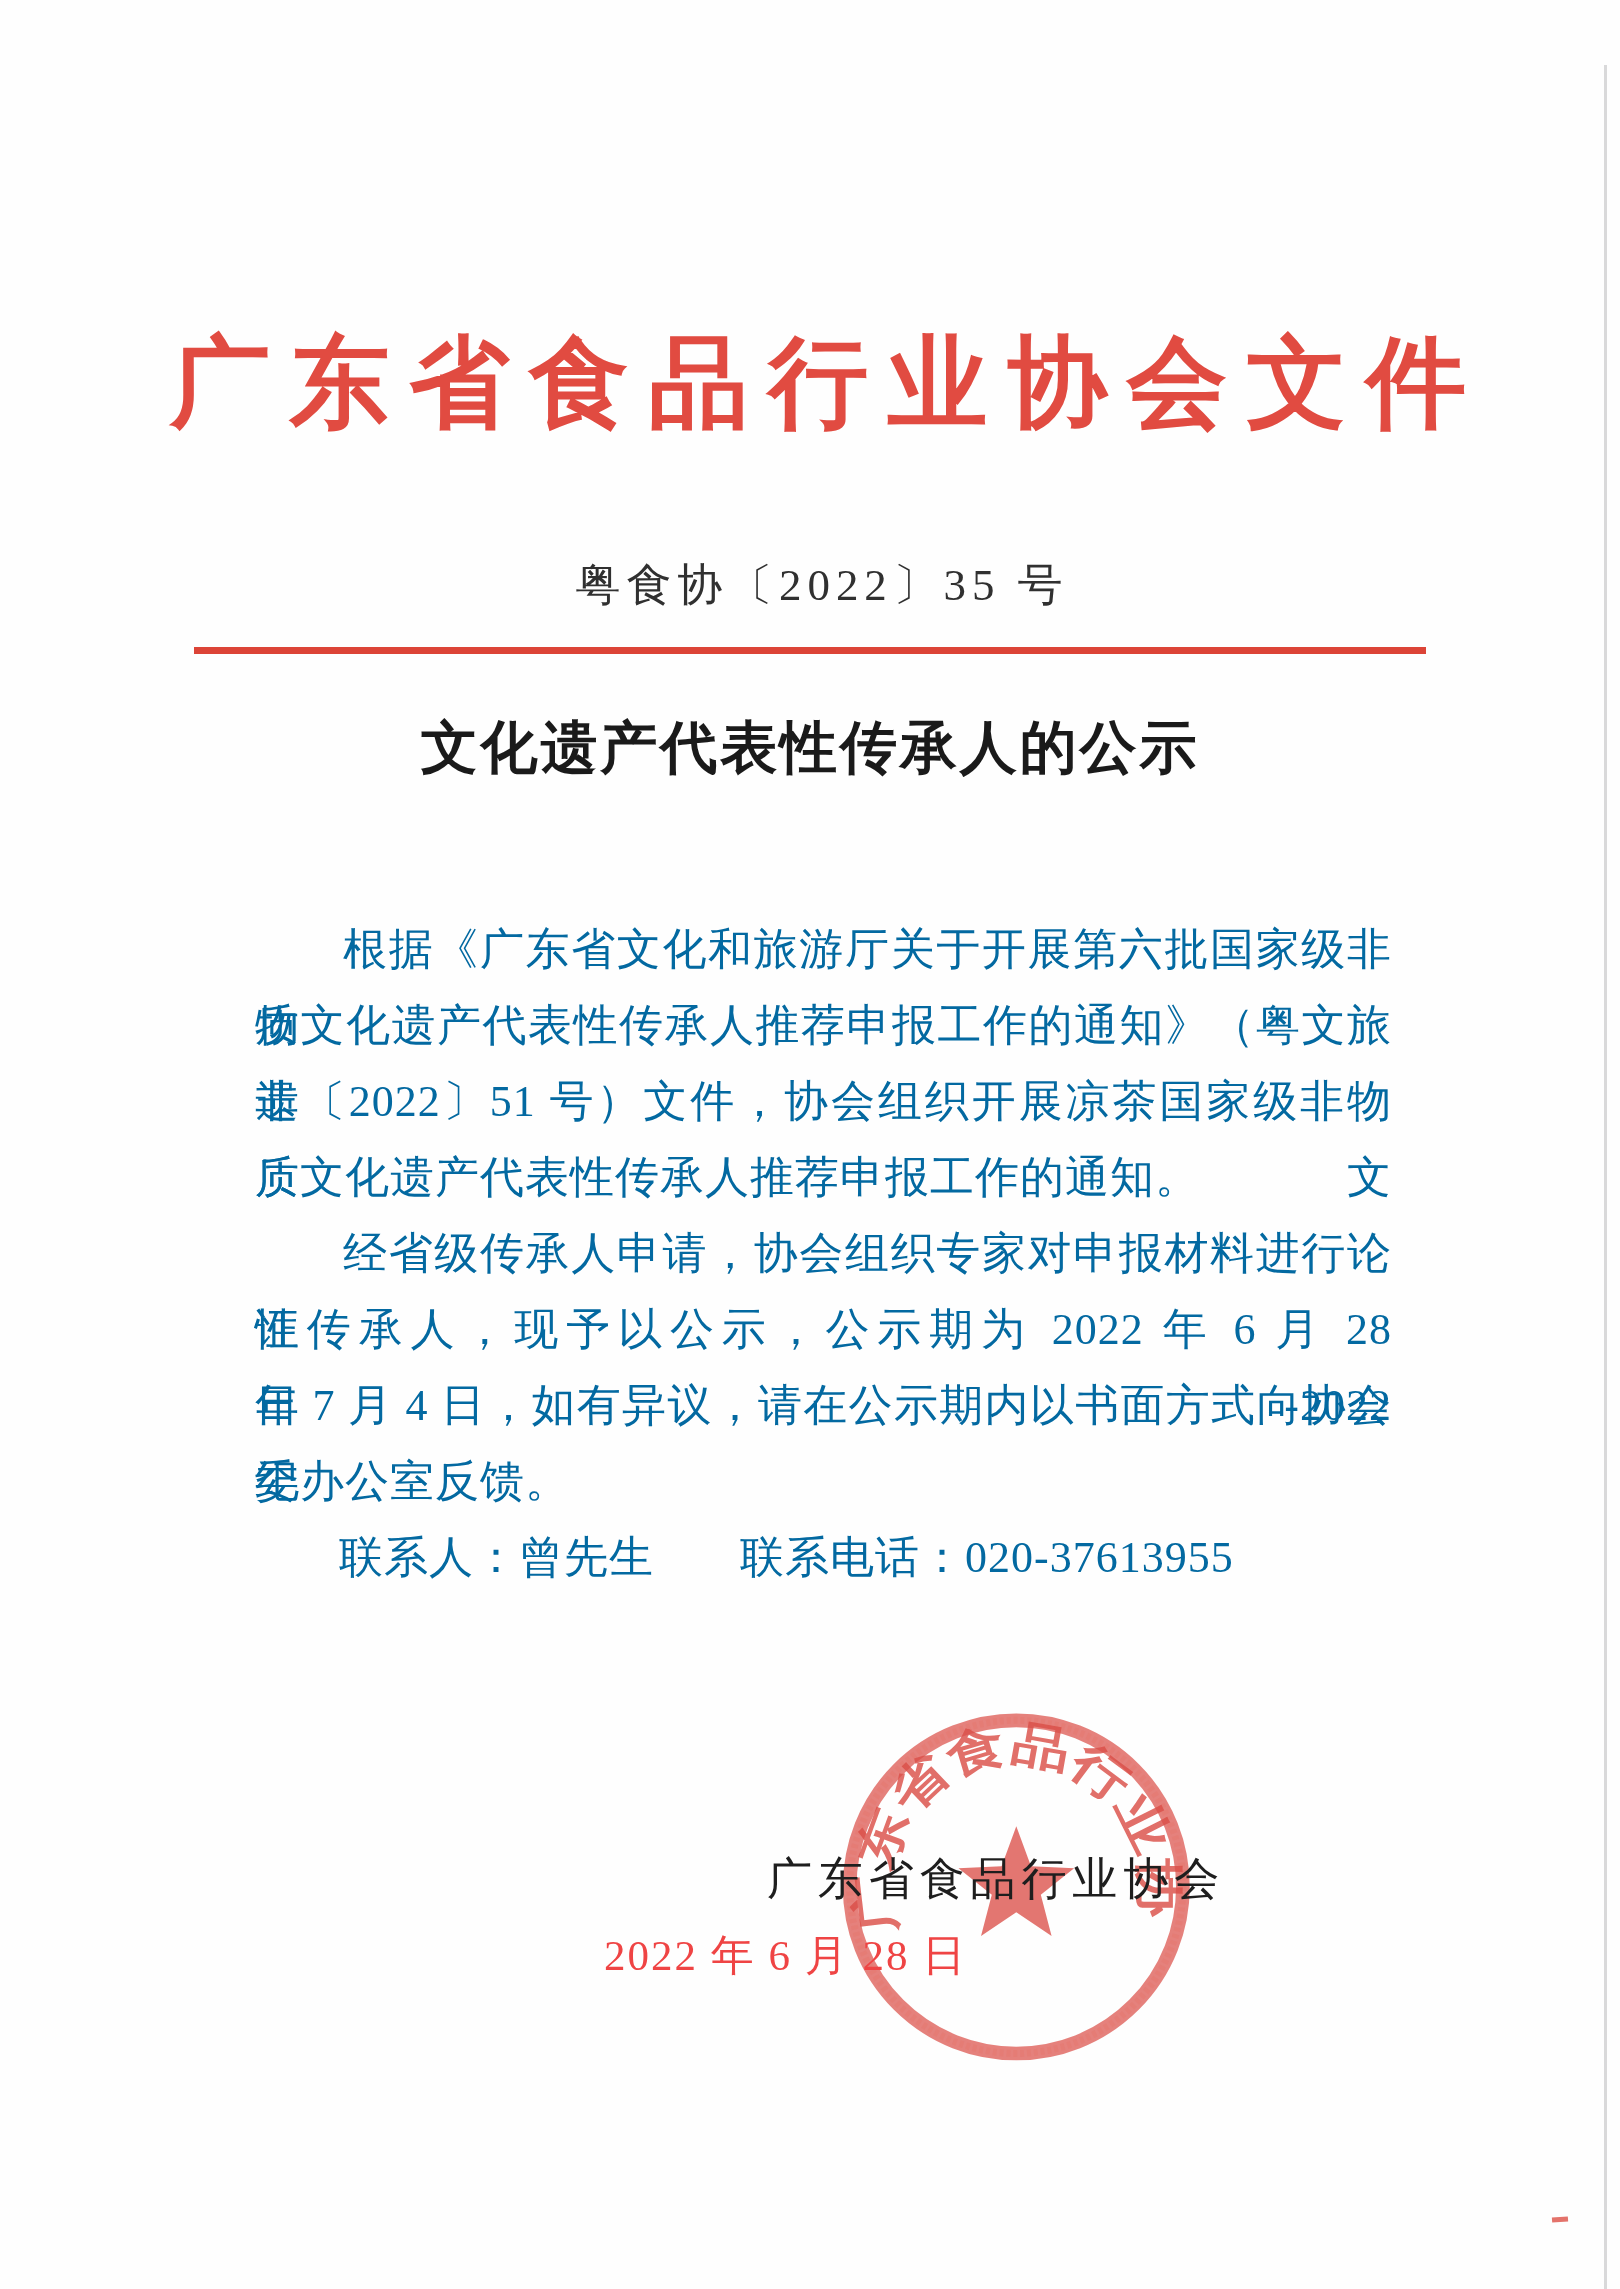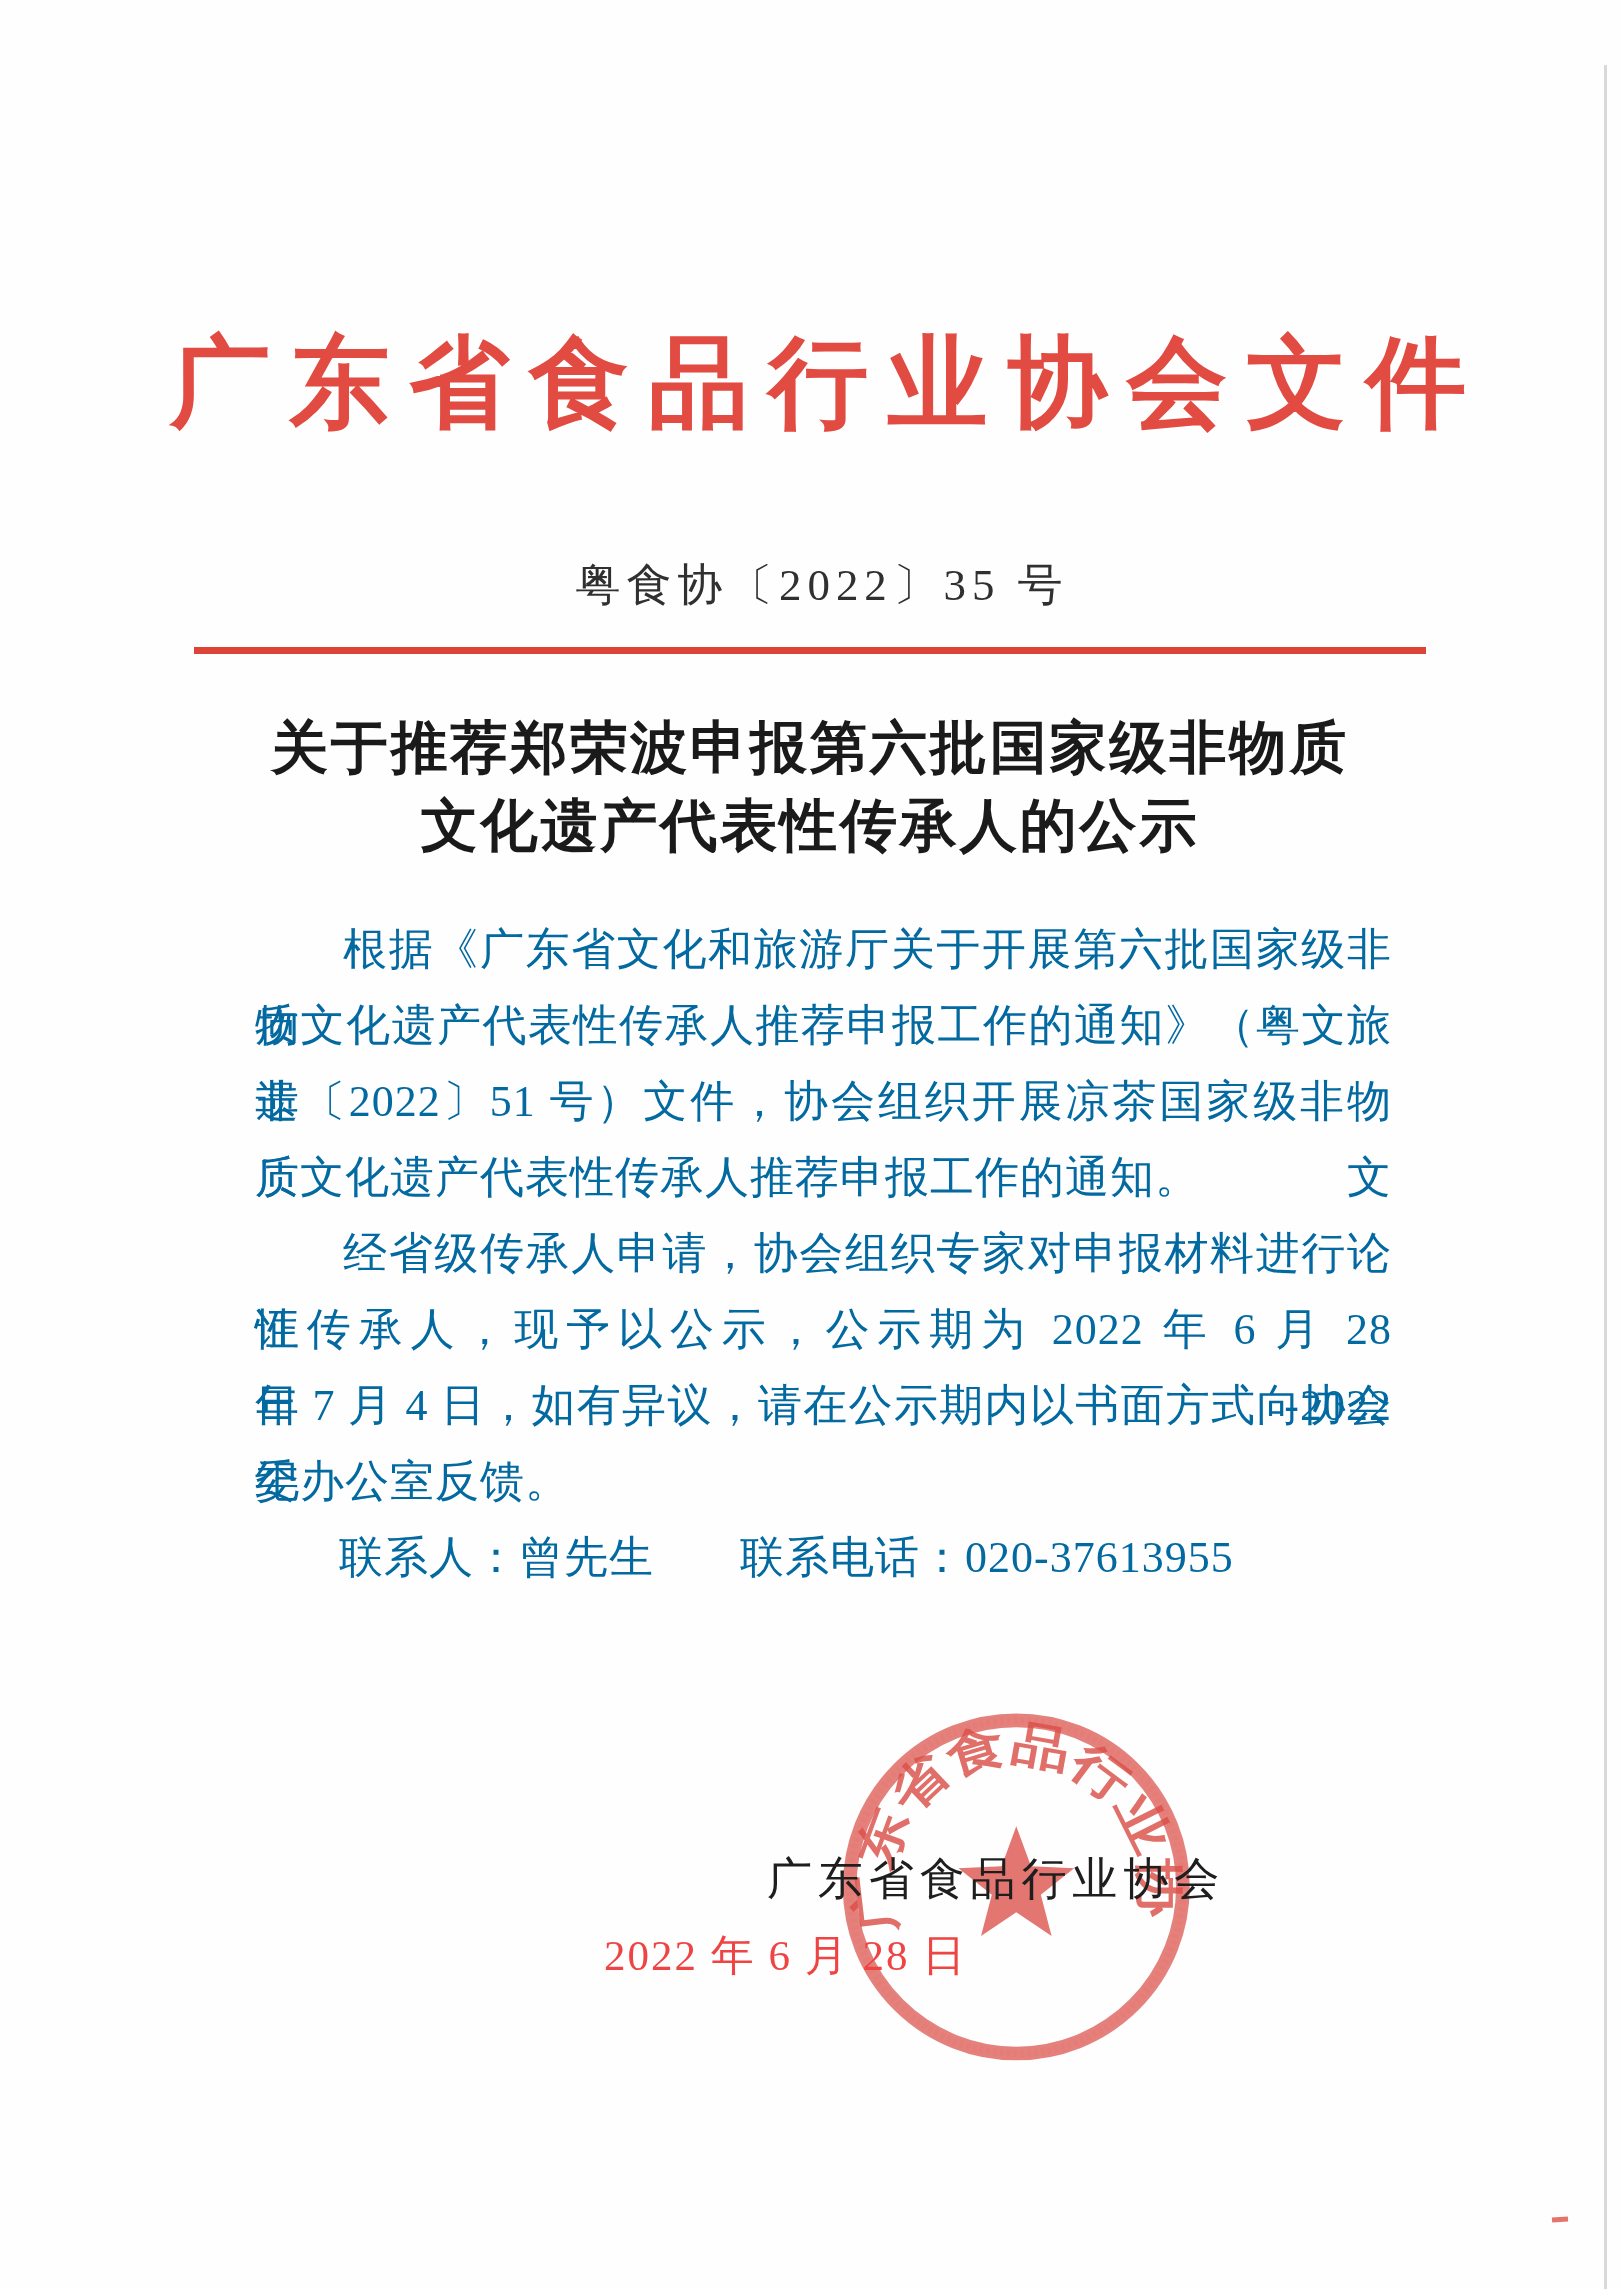--- a/index.html
+++ b/index.html
@@ -100,21 +100,20 @@
 
 <div id="page">
 
   <div class="header-title">广东省食品行业协会文件</div>
 
   <div class="doc-number">粤食协〔2022〕35 号</div>
 
   <div class="red-rule"></div>
 
   <div class="doc-title">
-    <div>关于推荐郑荣波申报第六批国家级非物质</div>
     <div>文化遗产代表性传承人的公示</div>
   </div>
 
   <div class="body-block">
     <div id="body-lines">
         <div class="body-line fill indent">根据《广东省文化和旅游厅关于开展第六批国家级非物</div>
         <div class="body-line fill">质文化遗产代表性传承人推荐申报工作的通知》（粤文旅非</div>
         <div class="body-line fill">遗〔2022〕51 号）文件，协会组织开展凉茶国家级非物质文</div>
         <div class="body-line">质文化遗产代表性传承人推荐申报工作的通知。</div>
         <div class="body-line fill indent">经省级传承人申请，协会组织专家对申报材料进行论证</div>

